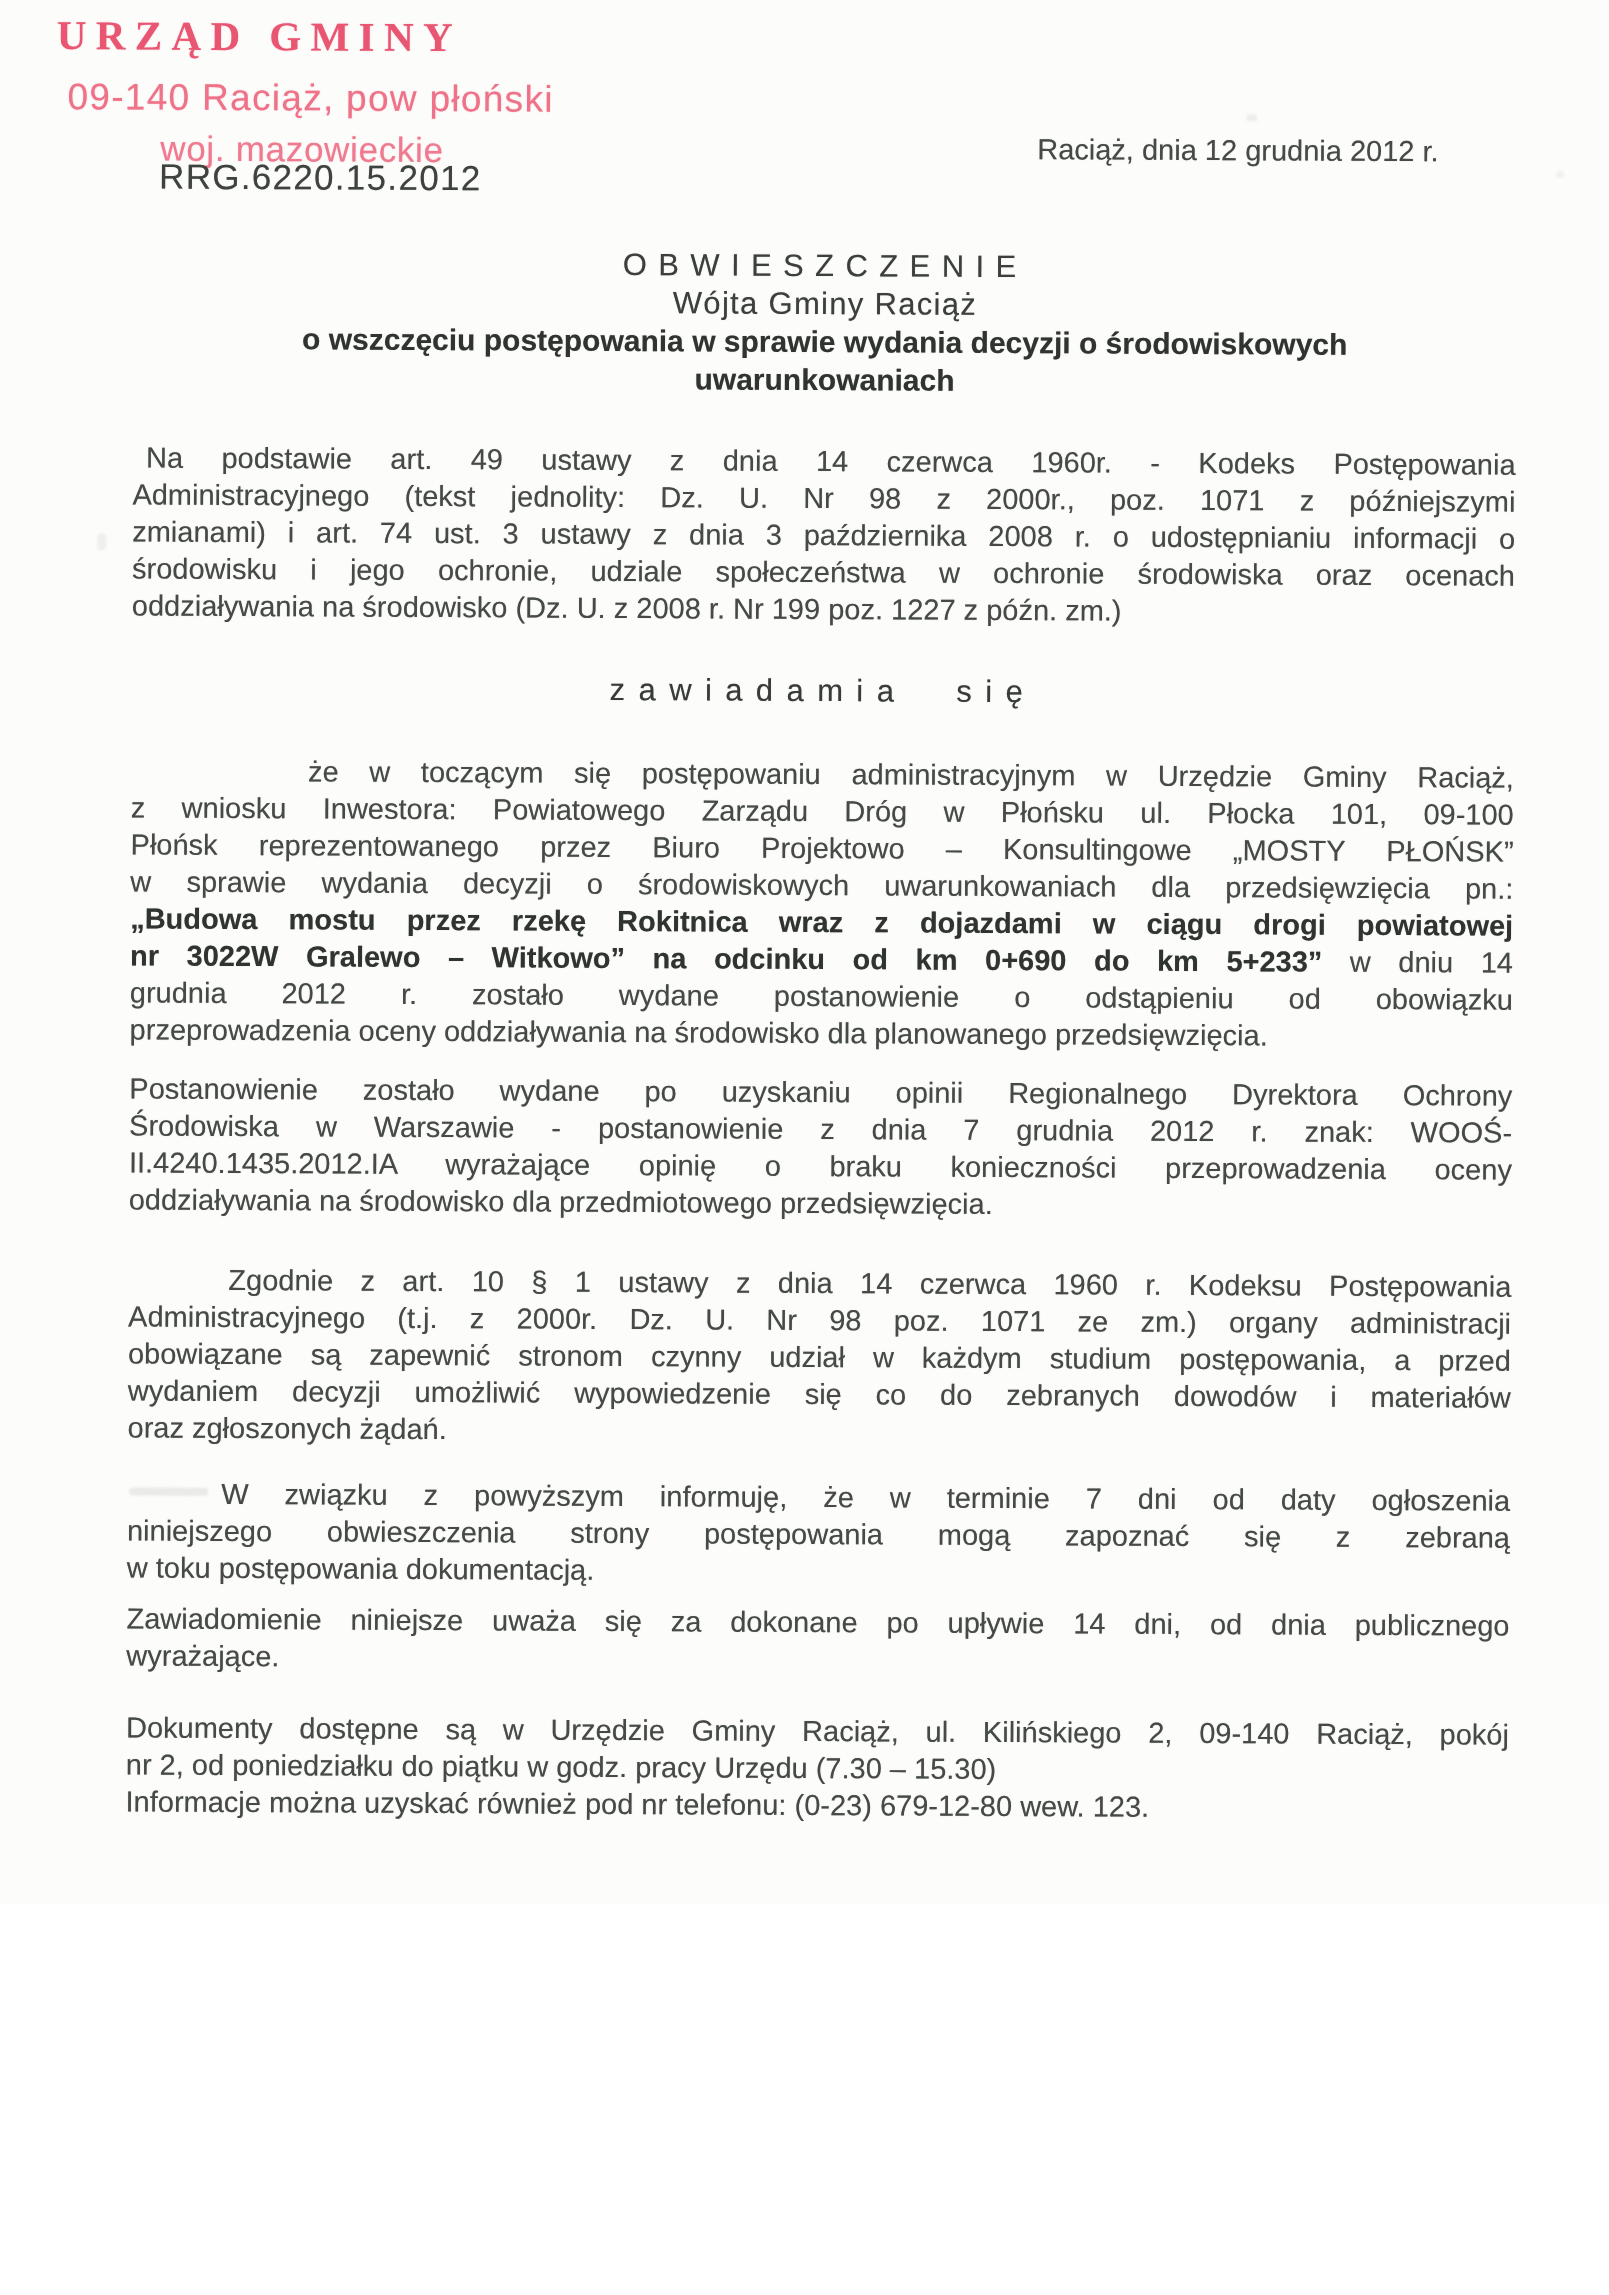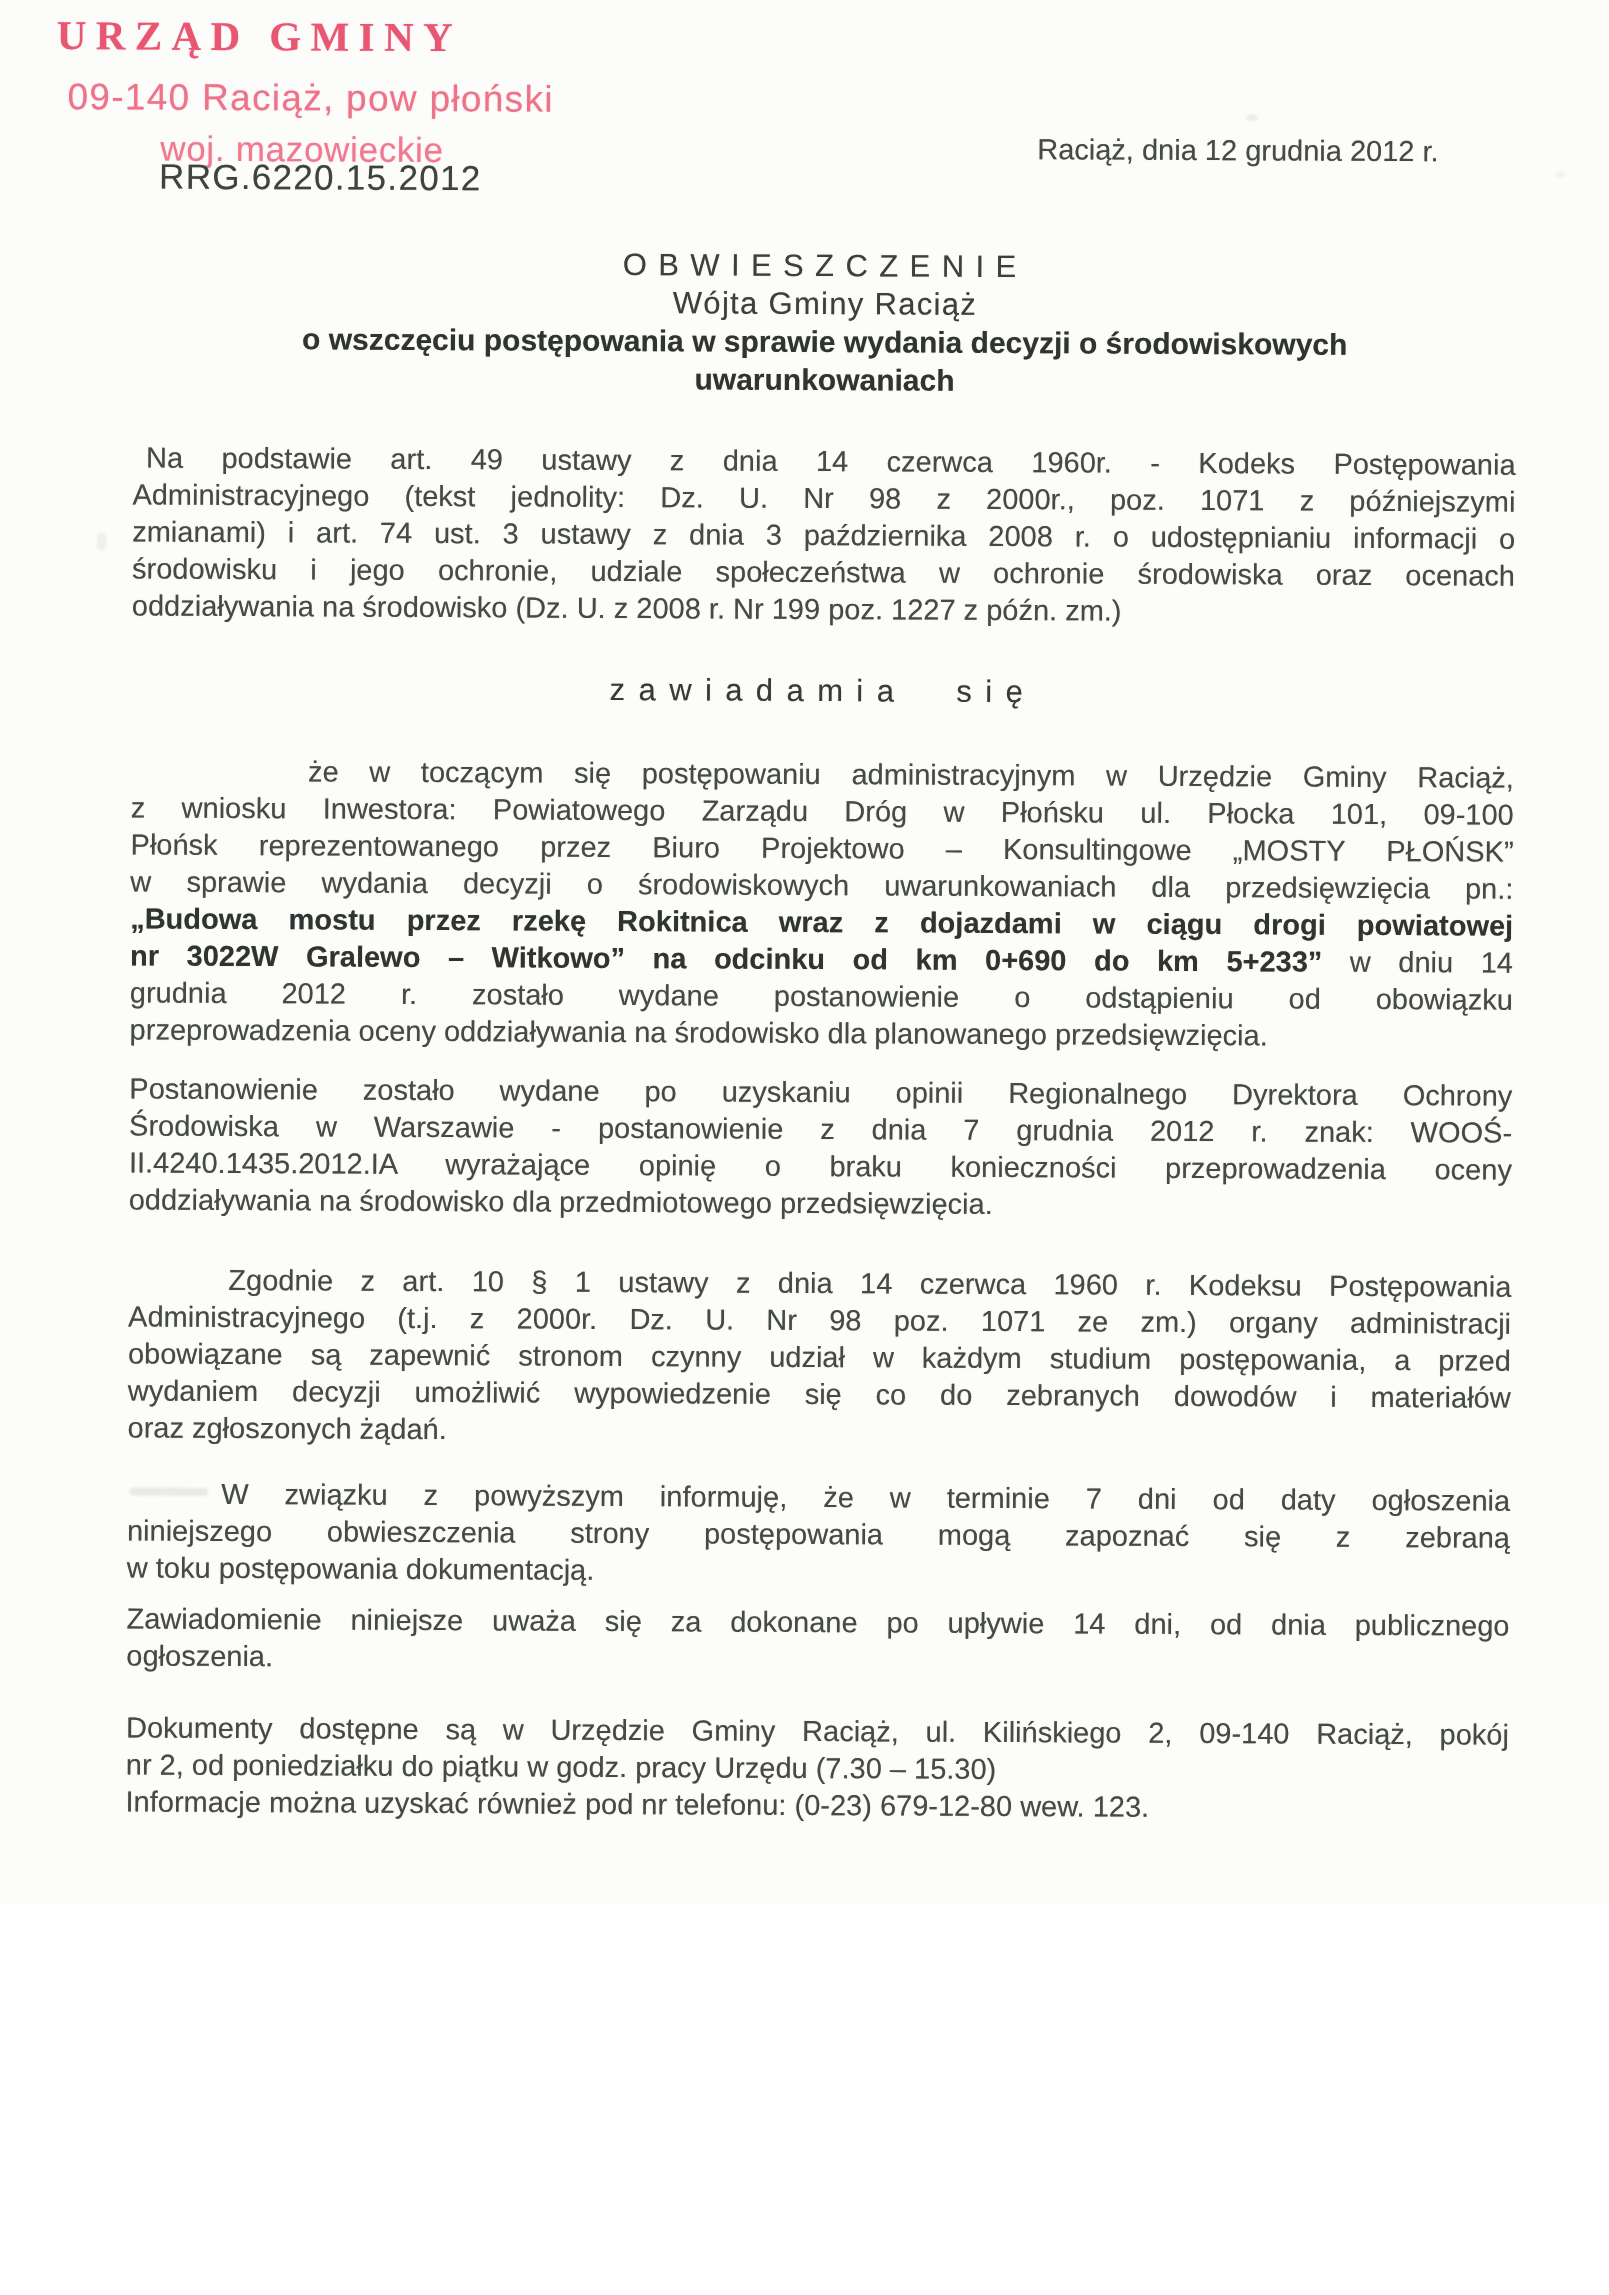--- a/index.html
+++ b/index.html
@@ -161,21 +161,21 @@
             <div class="line"><span>wydaniem decyzji umożliwić wypowiedzenie się co do zebranych dowodów i materiałów</span></div>
             <div class="line last"><span>oraz zgłoszonych żądań.</span></div>
           </div>
           <div class="para">
             <div class="line"><span>W związku z powyższym informuję, że w terminie 7 dni od daty ogłoszenia</span></div>
             <div class="line"><span>niniejszego obwieszczenia strony postępowania mogą zapoznać się z zebraną</span></div>
             <div class="line last"><span>w toku postępowania dokumentacją.</span></div>
           </div>
           <div class="para">
             <div class="line"><span>Zawiadomienie niniejsze uważa się za dokonane po upływie 14 dni, od dnia publicznego</span></div>
-            <div class="line last"><span>ogłoszenia.</span></div>
+            <div class="line last"><span>wyrażające.</span></div>
           </div>
           <div class="para">
             <div class="line"><span>Dokumenty dostępne są w Urzędzie Gminy Raciąż, ul. Kilińskiego 2, 09-140 Raciąż, pokój</span></div>
             <div class="line last"><span>nr 2, od poniedziałku do piątku w godz. pracy Urzędu (7.30 – 15.30)</span></div>
             <div class="line last"><span>Informacje można uzyskać również pod nr telefonu: (0-23) 679-12-80 wew. 123.</span></div>
           </div>
         </div>
 
       <div class="signature">
         <div>Wójt Gminy Raciąż</div>

